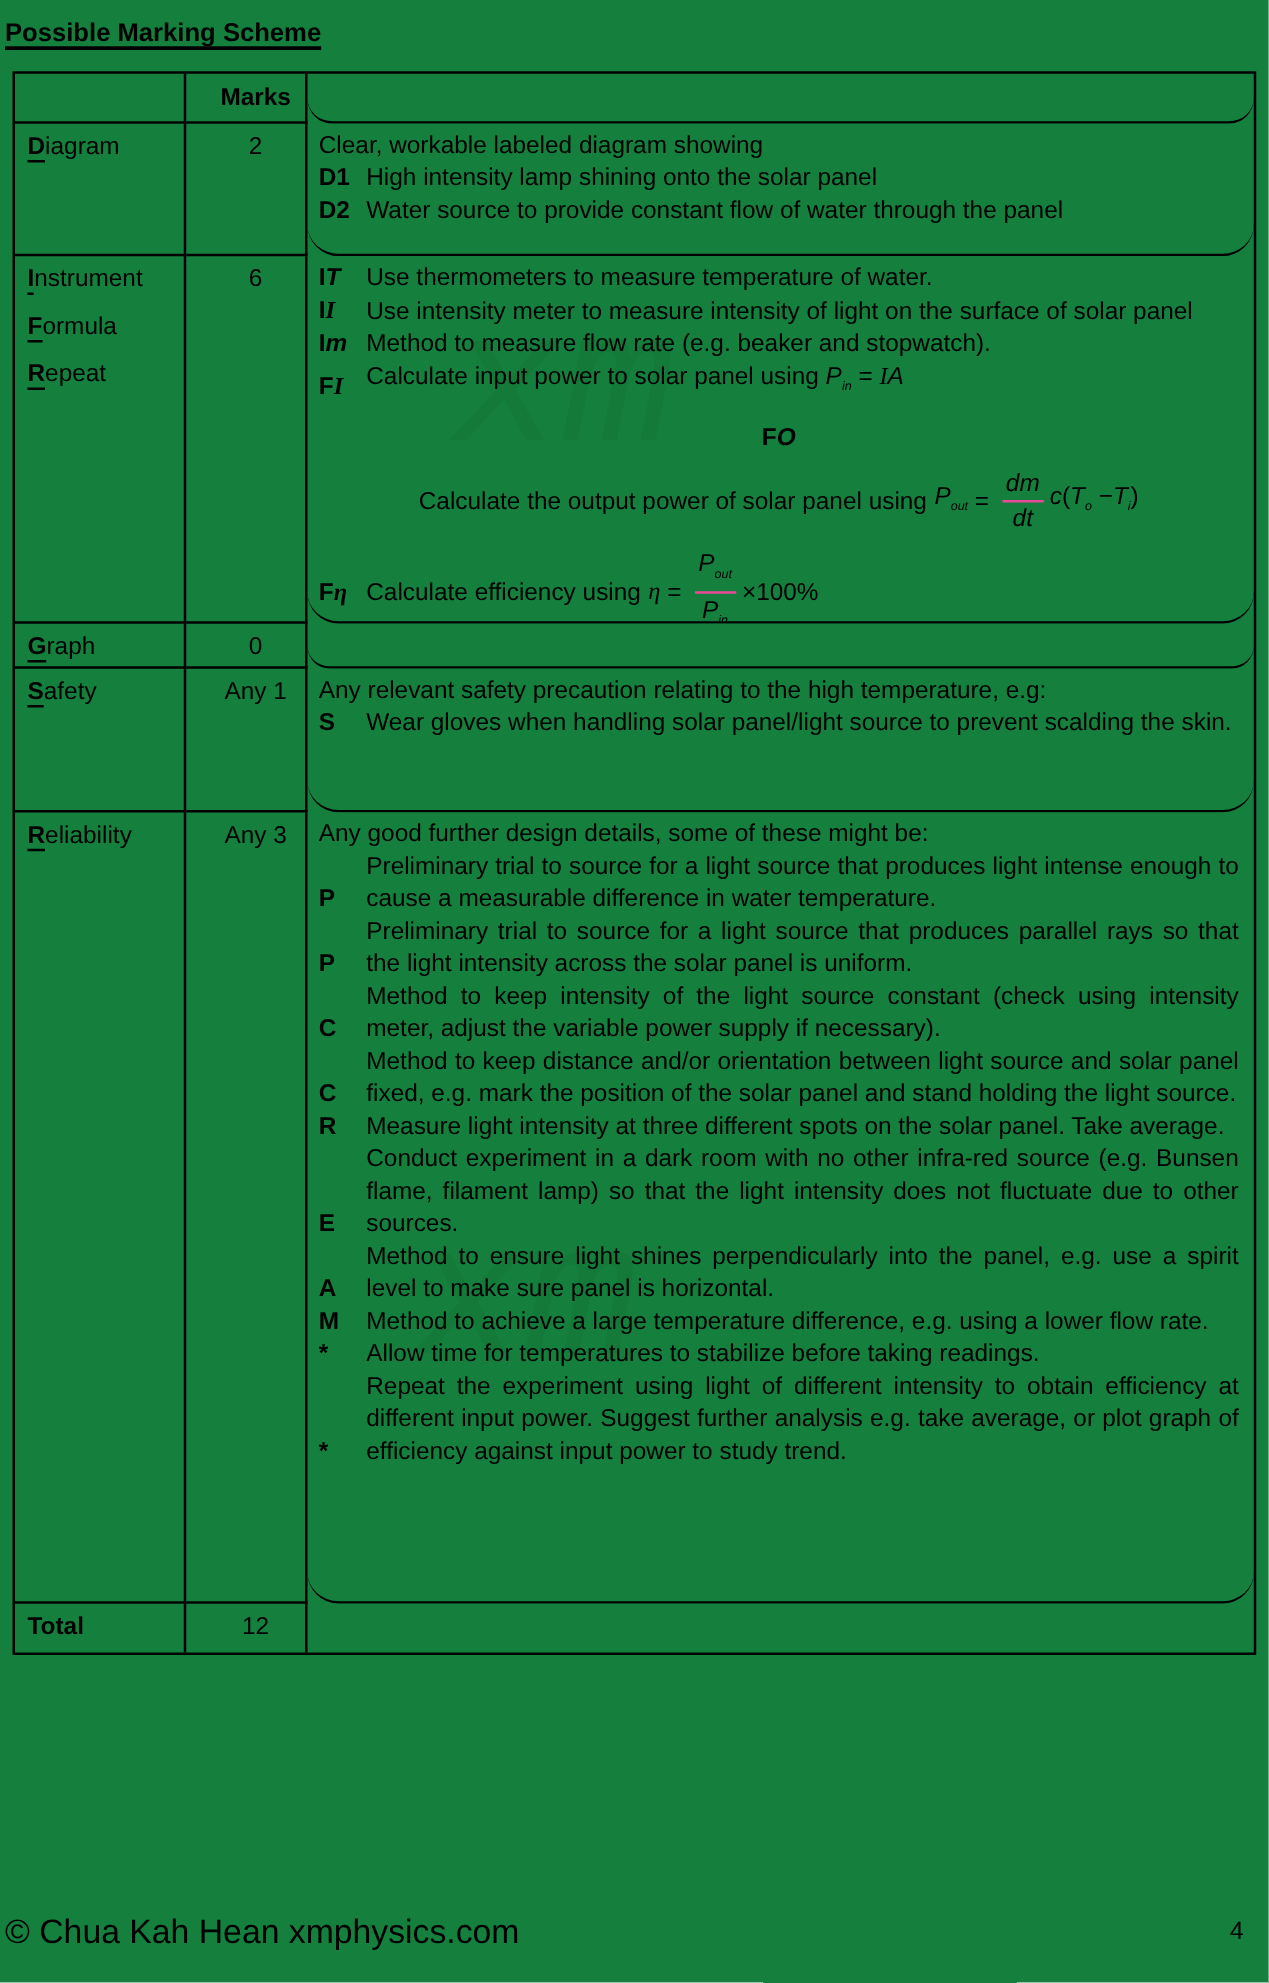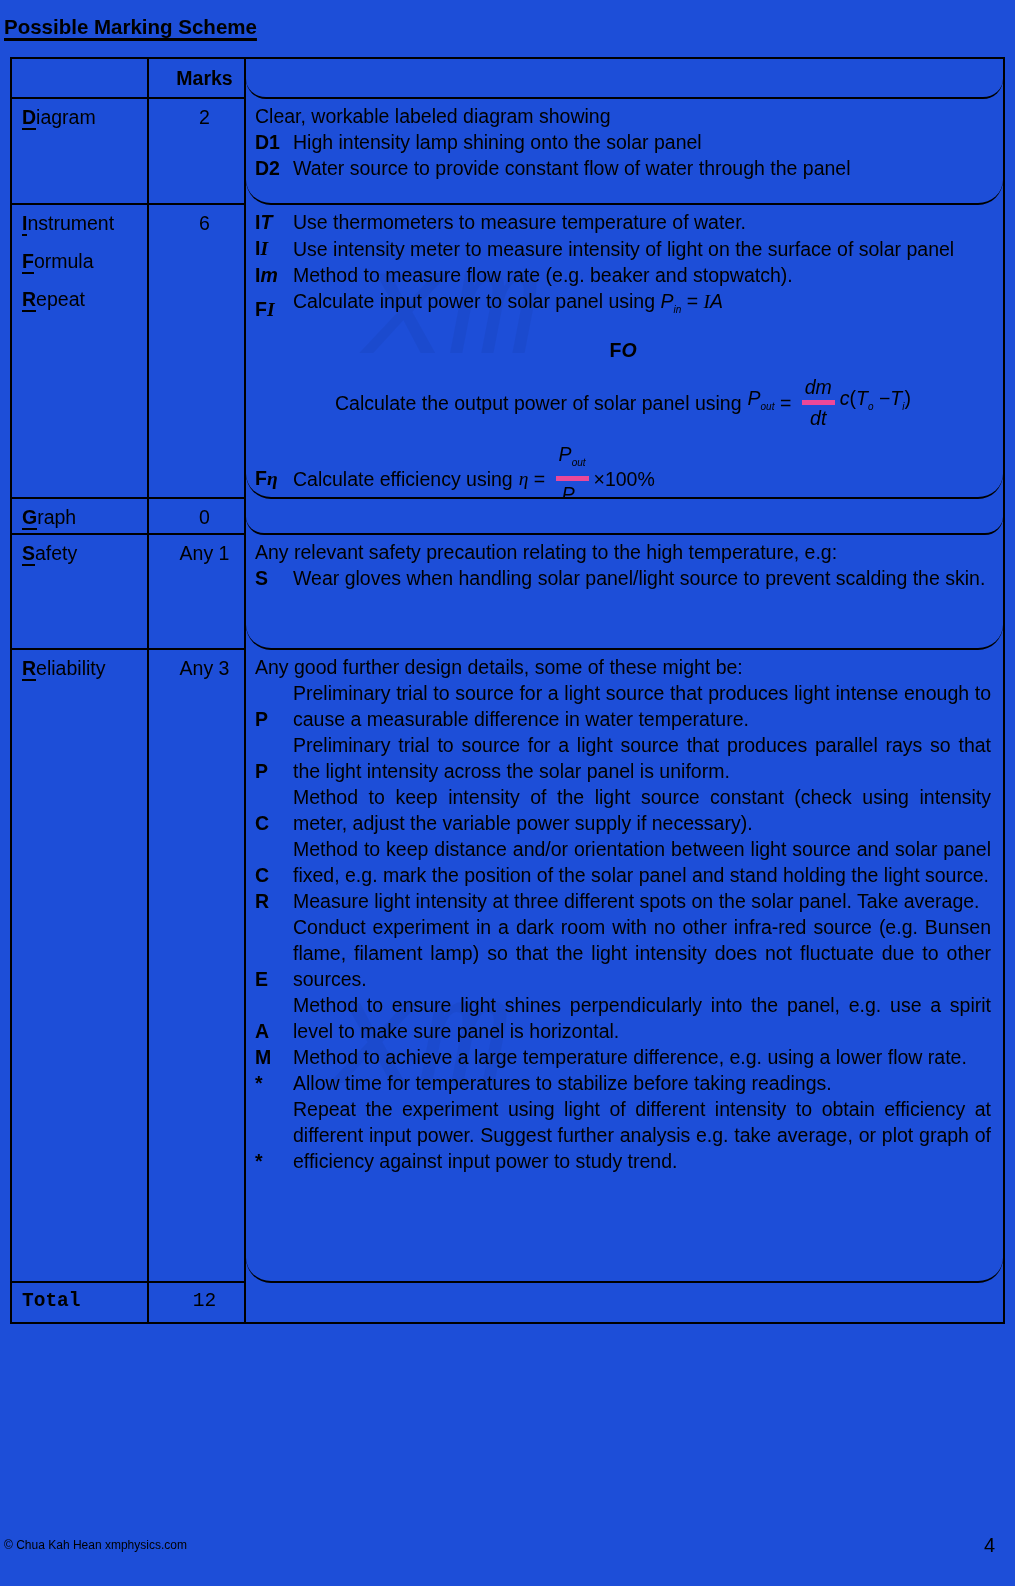--- a/index.html
+++ b/index.html
@@ -1,56 +1,56 @@
 <!DOCTYPE html>
 <html><head>
 <meta charset="utf-8">
 <style>
   html,body{margin:0;padding:0;background:#fff;}
-  .page{position:relative;width:1015px;height:1586px;background:#1d4ed8;color:#000;
+  .page{position:relative;width:1015px;height:1586px;background:#15803d;color:#000;
         font-family:"Liberation Sans","DejaVu Sans",sans-serif;font-size:19.5px;line-height:26px;overflow:hidden;}
   .doc-title{position:absolute;left:4px;top:14px;font-size:20.5px;font-weight:bold;
         text-decoration:underline;text-decoration-thickness:2.5px;text-underline-offset:4px;}
   .watermark{position:absolute;font-family:Liberation Mono, monospace;font-style:italic;
         color:rgba(0,0,0,0.045);font-size:150px;pointer-events:none;z-index:0;}
   .wm1{left:360px;top:300px;}
   .wm2{left:330px;top:1030px;}
   .mtable{position:absolute;left:10px;top:57px;width:995px;box-sizing:border-box;
         border:2px solid #000;display:grid;z-index:1;
         grid-template-columns:137px 97px 1fr;
         grid-template-rows:40px 106px 294px 36px 115px 633px 39px;background:transparent;}
   .cell{box-sizing:border-box;border-right:2px solid #000;border-bottom:2px solid #000;overflow:hidden;}
   .cell.colC{border-right:none;}
-  .cell.rowLast{border-bottom:none;font-family:Liberation Mono, monospace;}
+  .cell.rowLast{border-bottom:none;}
   .label-cell{padding:5px 4px 0 10px;}
   .label-line{margin-bottom:12px;}
   .fl{font-weight:bold;border-bottom:2.5px solid #000;padding-bottom:0px;}
   .marks-cell{padding-top:5px;text-align:center;padding-left:16px;}
   .marks-cell.hdr{font-weight:bold;padding-top:6px;}
   .content-cell{padding:4px 12px 0 9px;border-radius:25px;}
   .item{display:flex;align-items:flex-end;}
   .code{flex:0 0 38px;font-weight:bold;white-space:nowrap;}
   .code .c2{font-weight:bold;font-style:italic;}
   .code .c2.serifv{font-family:"Liberation Serif","DejaVu Serif",serif;}
   .itext{flex:1 1 auto;}
   .just{text-align:justify;}
   
   .math{white-space:nowrap;}
   .mv{font-style:italic;}
   .msv{font-family:"Liberation Serif","DejaVu Serif",serif;font-style:italic;}
   sub.mv{font-size:10px;font-style:italic;vertical-align:-5px;letter-spacing:0;}
   .frac{display:inline-flex;flex-direction:column;align-items:center;vertical-align:middle;margin:0 5px;line-height:24px;}
-  .frac .num{border-bottom:5px solid #ec4899;padding:0 3px 1px 3px;}
+  .frac .num{border-bottom:2px solid #ec4899;padding:0 3px 1px 3px;}
   .frac .den{padding-top:1px;text-align:center;}
   .fo-item,.feta-item{display:flex;align-items:center;}
   .fo-item{margin-top:14px;flex-direction:column;}
   .feta-item{margin-top:12px;}
   .fo-item .itext,.feta-item .itext{display:flex;align-items:center;flex-wrap:nowrap;}
   .fline{display:inline-flex;align-items:center;margin-left:6px;}
-  .footer-copy{position:absolute;left:4px;top:1532px;font-size:12px;z-index:1;text-align:center;}
+  .footer-copy{position:absolute;left:4px;top:1532px;font-size:27px;z-index:1;text-align:center;}
   .footer-page{position:absolute;right:20px;top:1532px;font-size:20px;z-index:1;}
 </style>
 </head>
 <body>
 
 <div class="page">
 
   <div class="doc-title">Possible Marking Scheme</div>
 
   <div class="watermark wm1">xm</div>

